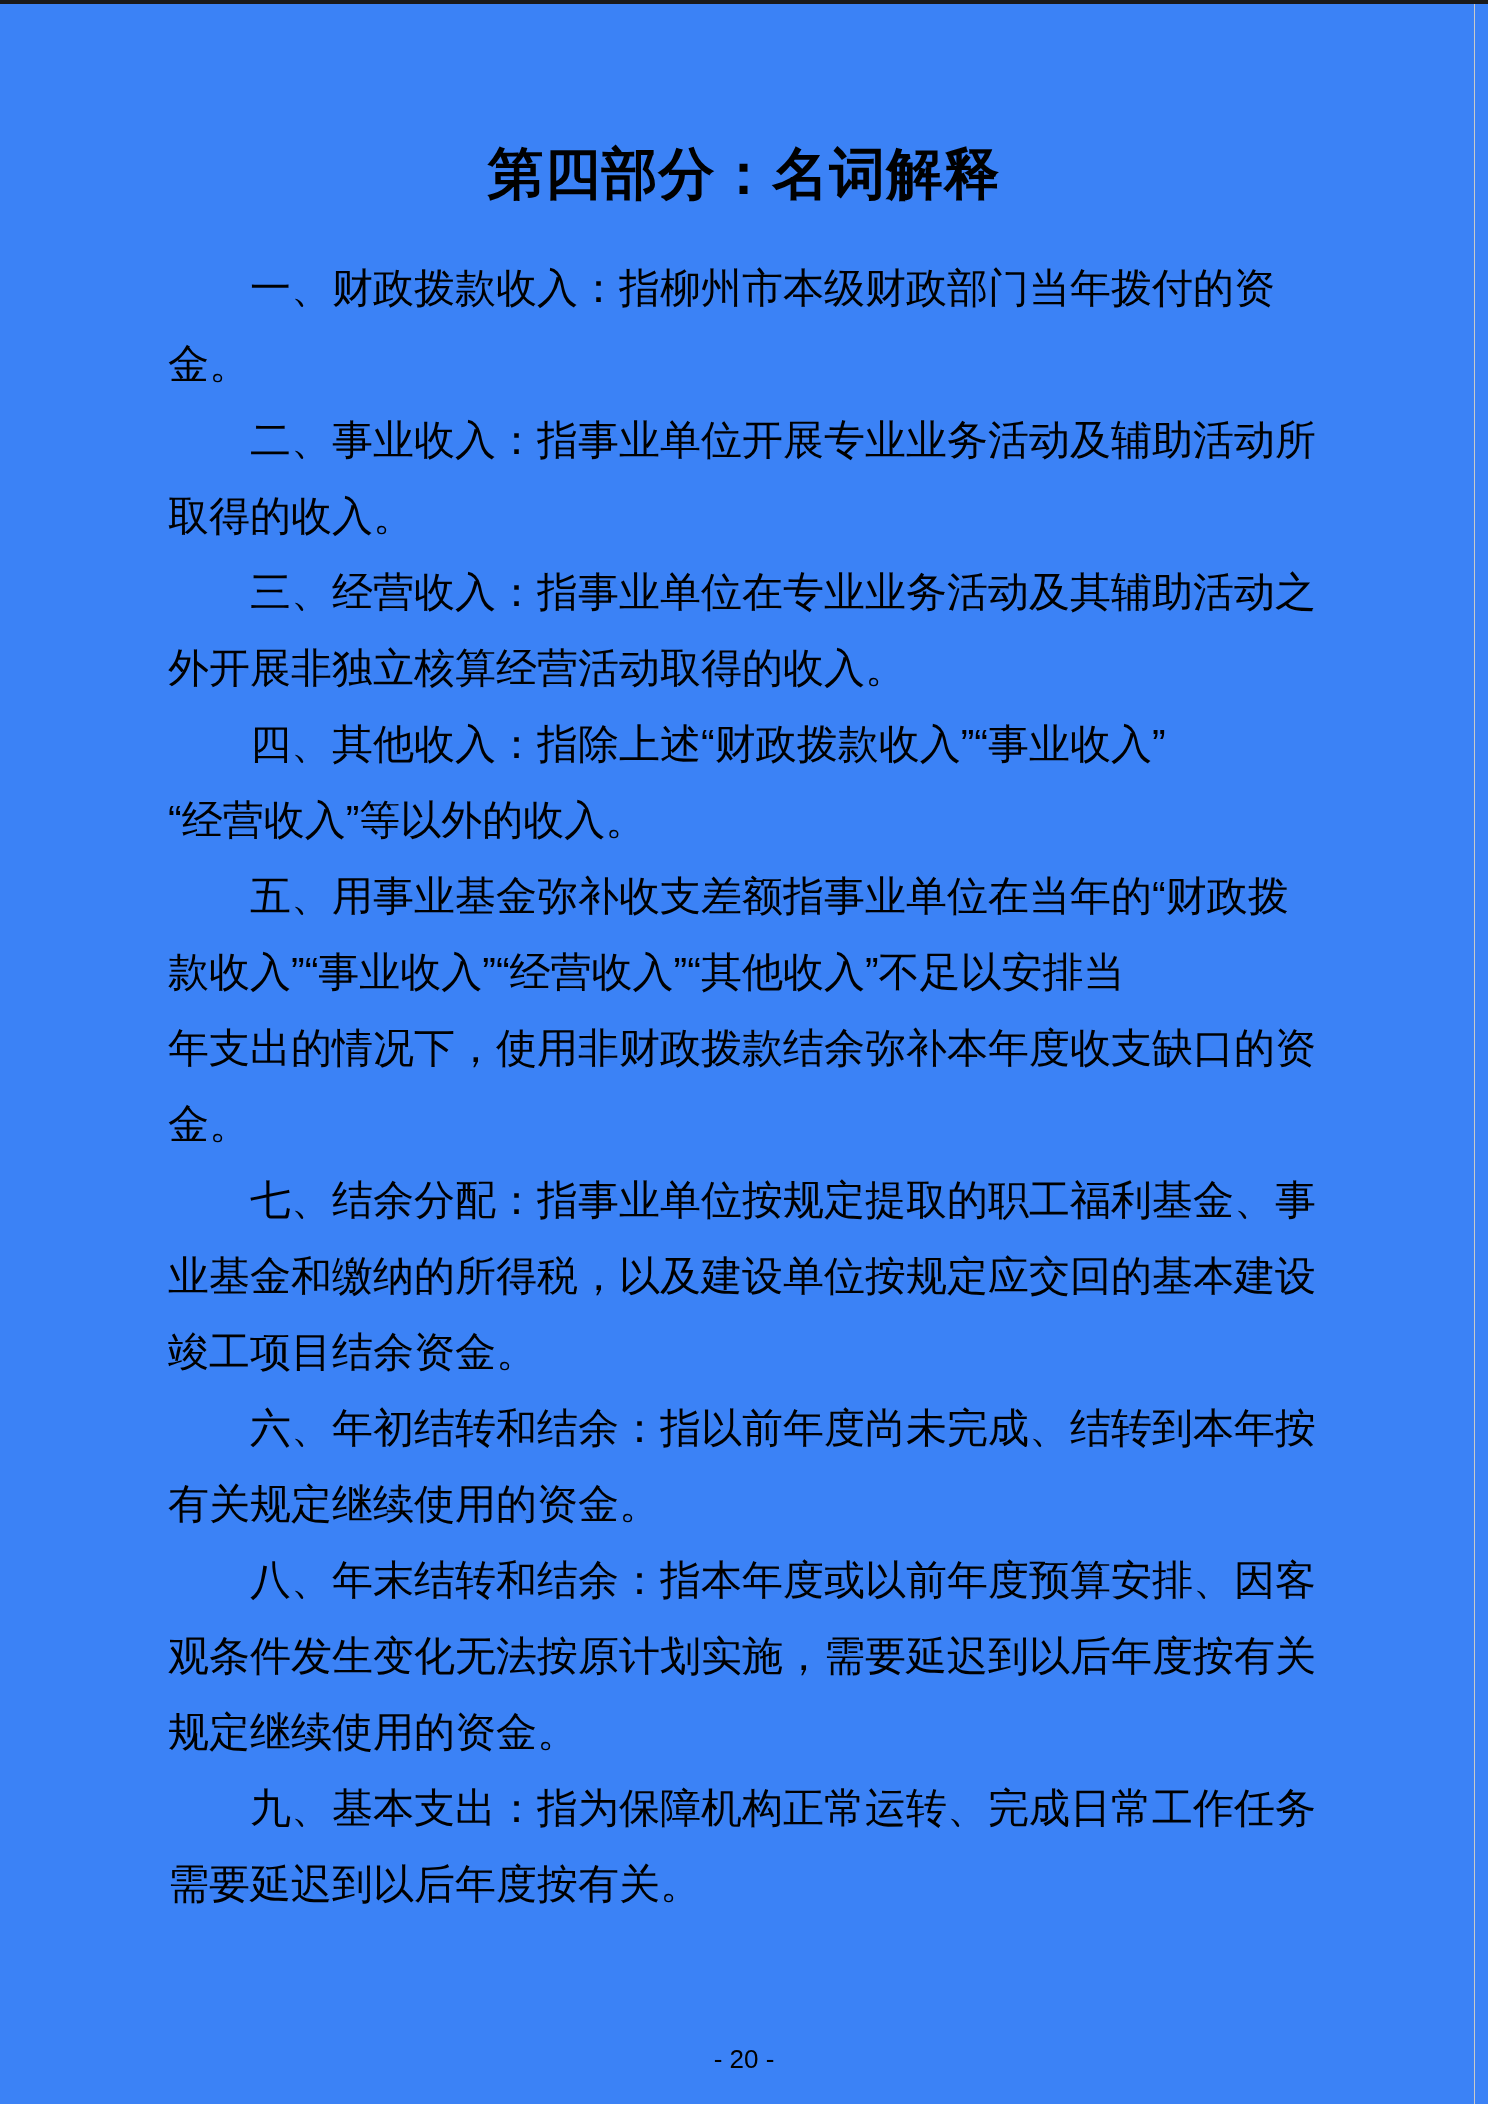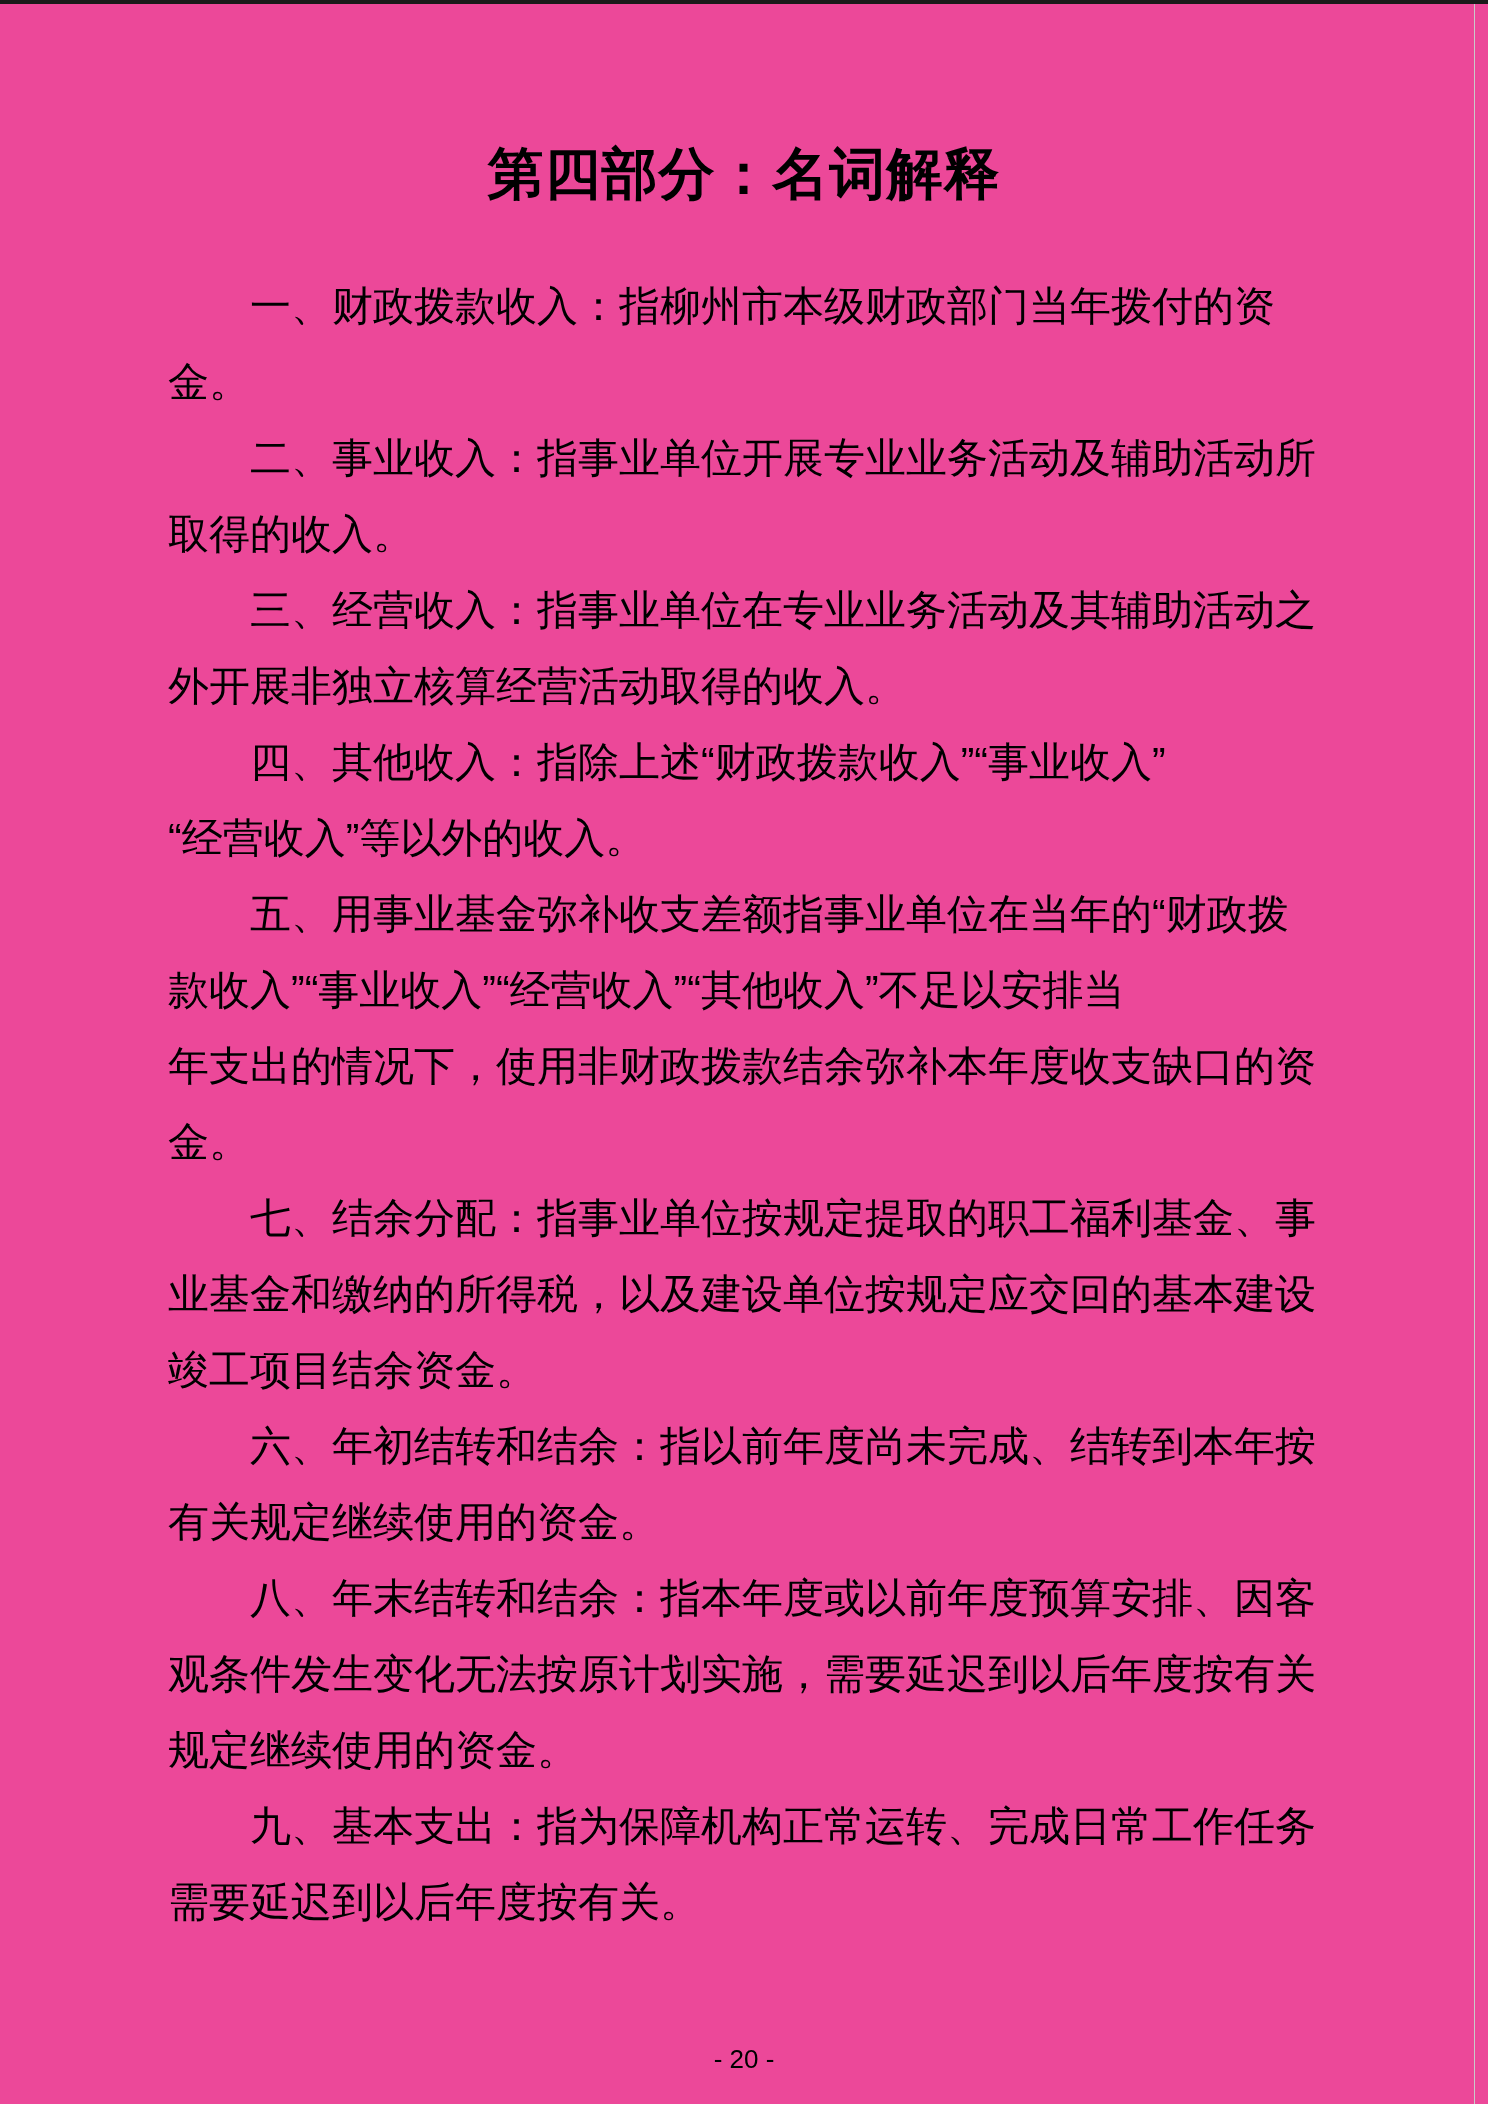--- a/index.html
+++ b/index.html
@@ -4,21 +4,21 @@
 <style>
   html, body {
     margin: 0;
     padding: 0;
     background: #ffffff;
   }
   .page {
     position: relative;
     width: 1488px;
     height: 2104px;
-    background: #ec4899;
+    background: #3b82f6;
     color: #000000;
     font-family: "Liberation Sans", "DejaVu Sans", sans-serif;
     overflow: hidden;
   }
   
   .scan-top-edge {
     position: absolute;
     top: 0; left: 0;
     width: 100%; height: 4px;
     background: #1a1a1a;
@@ -38,21 +38,21 @@
     width: 100%;
     margin: 0;
     text-align: center;
     font-size: 56px;
     line-height: 64px;
     font-weight: 700;
     letter-spacing: 1px;
   }
   .doc-body {
     position: absolute;
-    top: 268px;
+    top: 250px;
     left: 168px;
     width: 1160px;
     font-size: 41px;
     line-height: 76px;
     font-weight: 400;
   }
   .para {
     margin: 0;
     padding: 0;
   }

